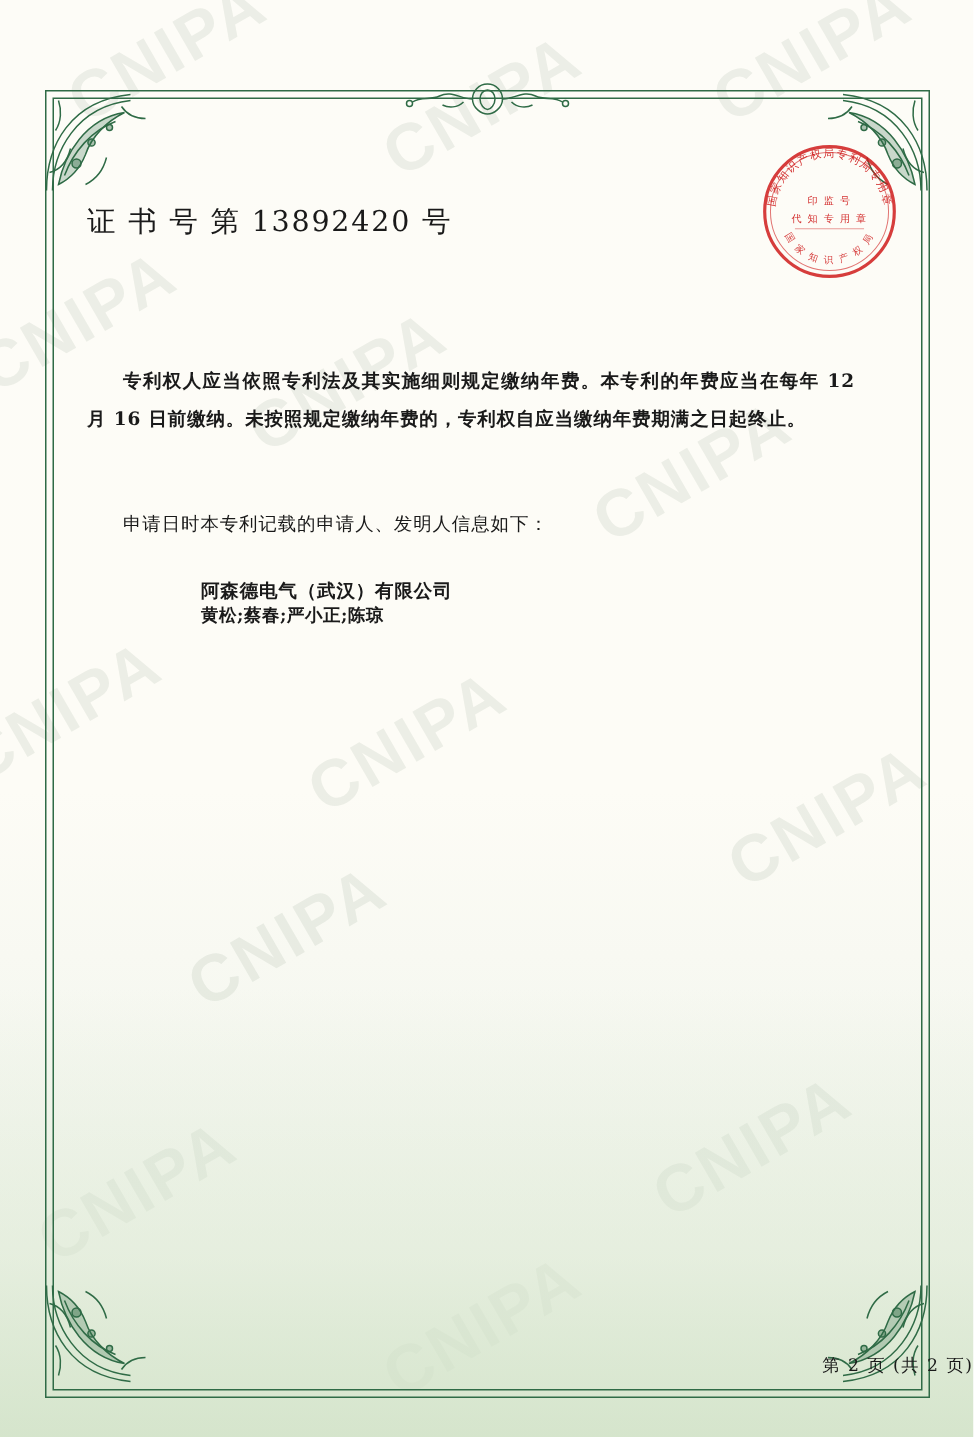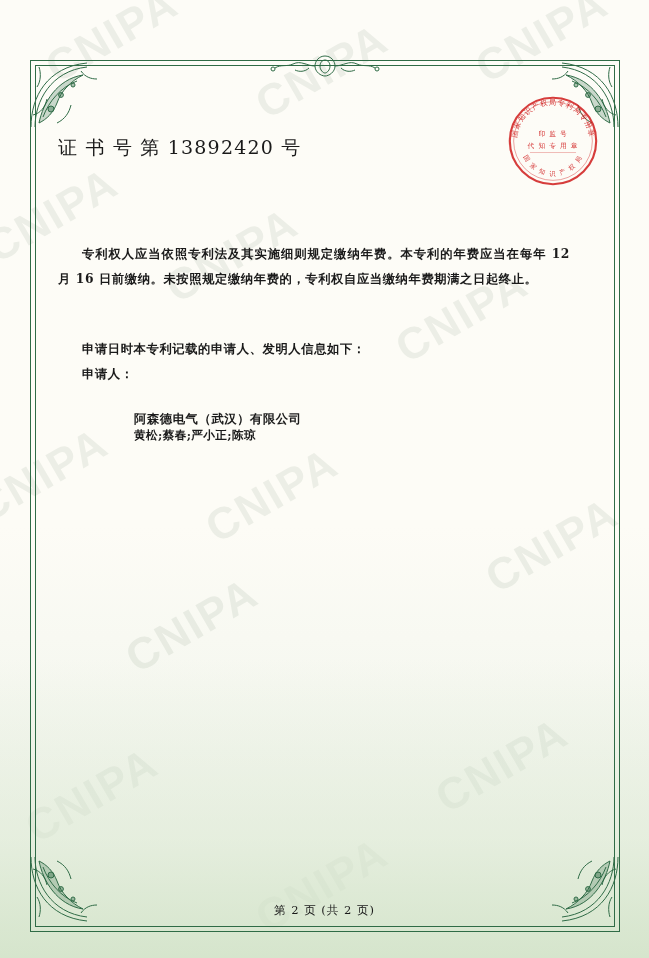--- a/index.html
+++ b/index.html
@@ -107,21 +107,21 @@
     font-weight: bold;
   }
   .para.fee {
     margin-top: 81px;
     text-indent: 24px;
     width: 512px;
   }
   .block-label {
     font-size: 12.3px;
     letter-spacing: 0.6px;
-    font-weight: bold;
+    font-weight: normal;
     text-indent: 24px;
   }
   .info-head { margin-top: 50px; }
   .applicant-label { margin-top: 8px; }
   .name-line {
     font-size: 12.3px;
     letter-spacing: 0.6px;
     font-weight: bold;
     margin-top: 28px;
     padding-left: 76px;
@@ -143,21 +143,21 @@
     height: 96px;
   }
   .seal svg { display: block; width: 96px; height: 96px; }
 
   
   .footer {
     position: absolute;
     left: 0;
     right: 0;
     top: 903px;
-    text-align: center;
+    text-align: right;
     font-size: 11.5px;
     letter-spacing: 1px;
     color: #1a1a1a;
   }
 </style>
 </head>
 <body>
 
 <div class="page">
 
@@ -276,21 +276,20 @@
     </svg>
   </div>
 
   <div class="content">
     <div class="cert-no">证 书 号  第 13892420 号</div>
 
     <div class="para fee">专利权人应当依照专利法及其实施细则规定缴纳年费。本专利的年费应当在每年 12 月 16 日前缴纳。未按照规定缴纳年费的，专利权自应当缴纳年费期满之日起终止。</div>
 
     <div class="block-label info-head">申请日时本专利记载的申请人、发明人信息如下：</div>
 
-    <div class="block-label applicant-label">申请人：</div>
     <div class="name-line">阿森德电气（武汉）有限公司</div>
 
     <div class="inventor-names">黄松;蔡春;严小正;陈琼</div>
   </div>
 
   <div class="footer">第 2 页 (共 2 页)</div>
 
 </div>
 
 </body></html>

